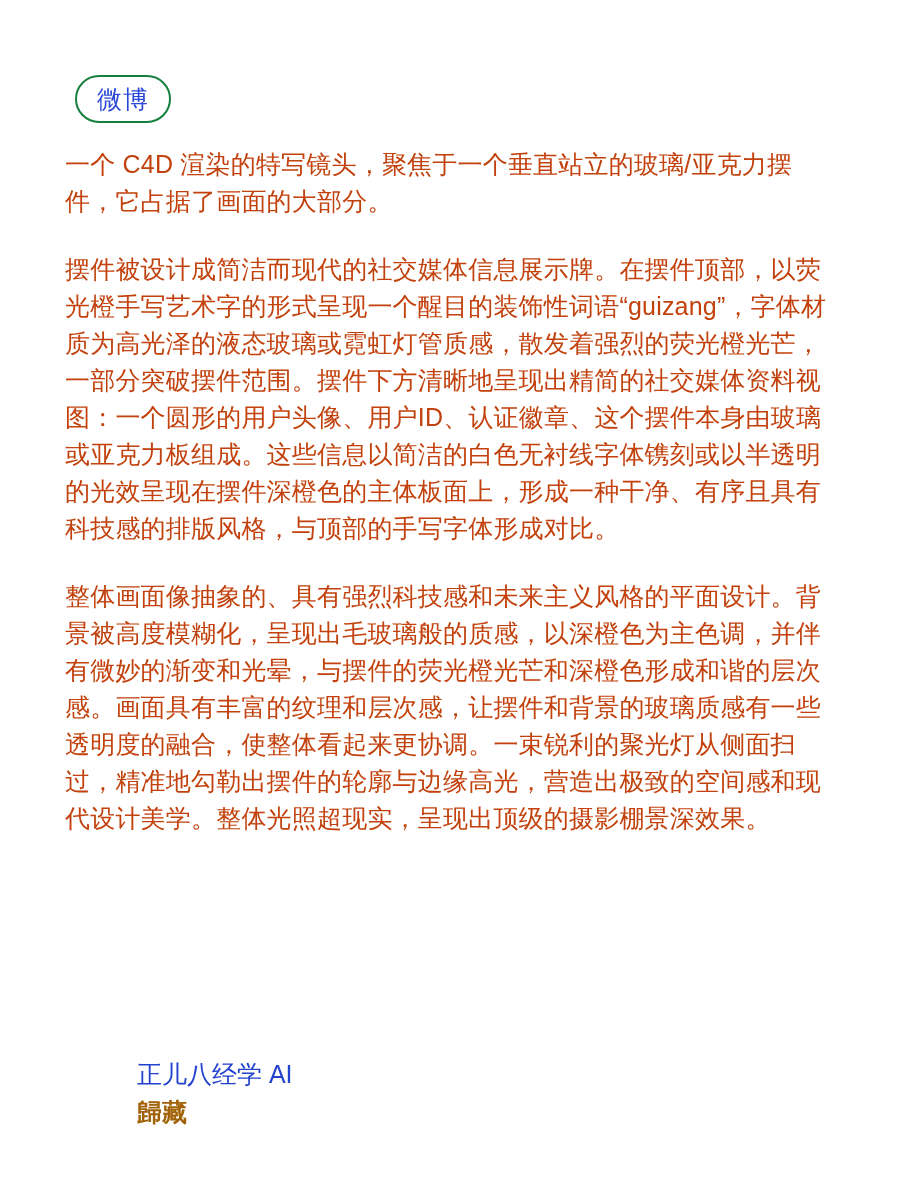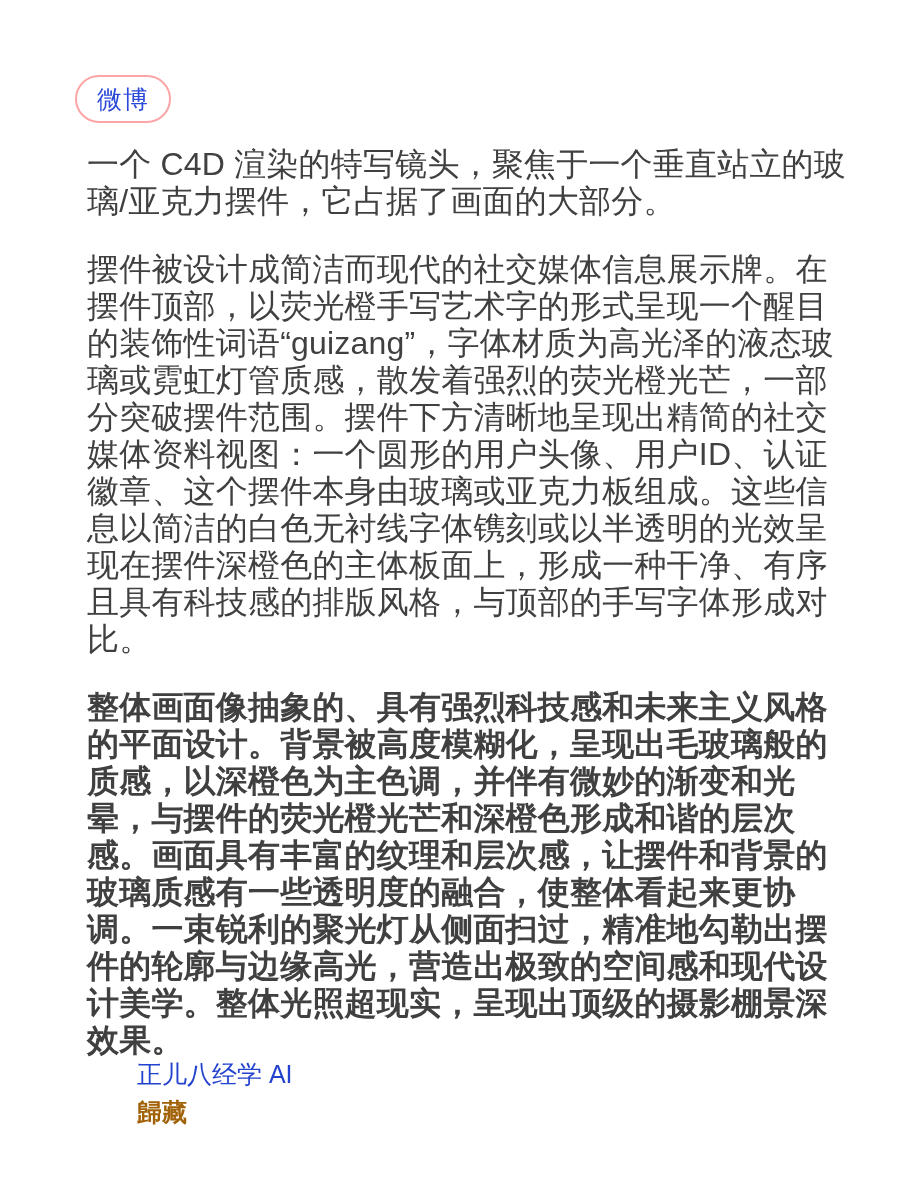--- a/index.html
+++ b/index.html
@@ -18,42 +18,42 @@
   }
   .badge {
     position: absolute;
     left: 75px;
     top: 75px;
     height: 48px;
     padding: 0 20px;
     display: inline-flex;
     align-items: center;
     justify-content: center;
-    border: 2px solid #fca5a5;
+    border: 2px solid #15803d;
     border-radius: 24px;
     color: #2b49d8;
     font-size: 25px;
     font-weight: 500;
     letter-spacing: 1px;
     background: #ffffff;
   }
   .content {
     position: absolute;
-    left: 87px;
+    left: 65px;
     top: 146px;
     width: 766px;
-    color: #404040;
-    font-size: 32px;
+    color: #c2410c;
+    font-size: 25px;
     line-height: 37px;
     font-weight: 500;
     letter-spacing: 0.2px;
     text-align: left;
   }
   .content p { margin: 0 0 31px 0; }
-  .content p:last-child { margin-bottom: 4px; font-weight: bold; }
+  .content p:last-child { margin-bottom: 4px; }
   .footer {
     position: absolute;
     left: 0;
     top: 1052px;
     width: 912px;
     height: 80px;
   }
   .credit {
     position: absolute;
     left: 75px;

